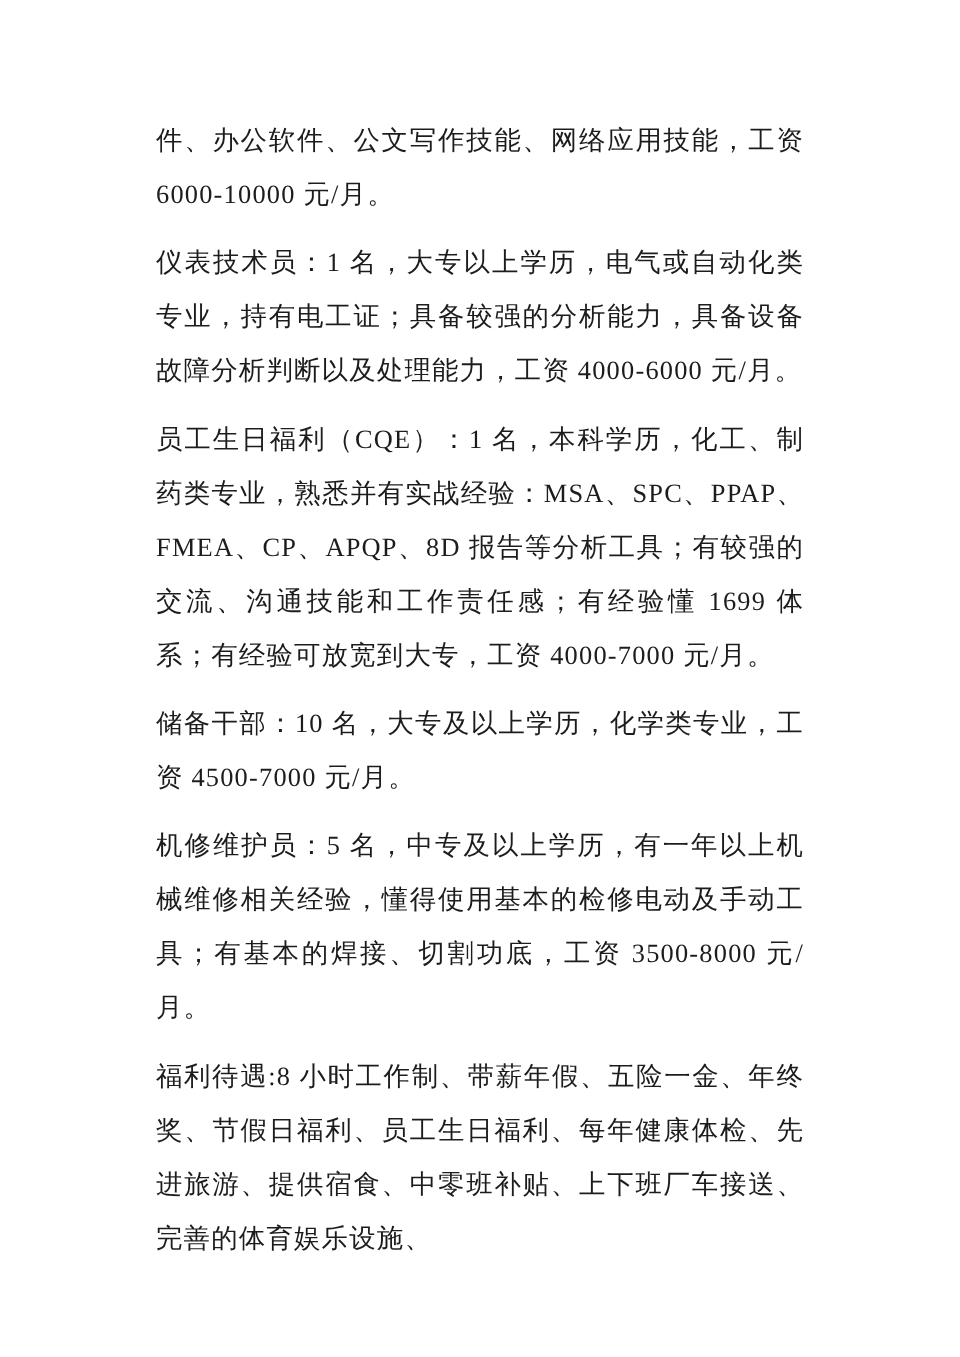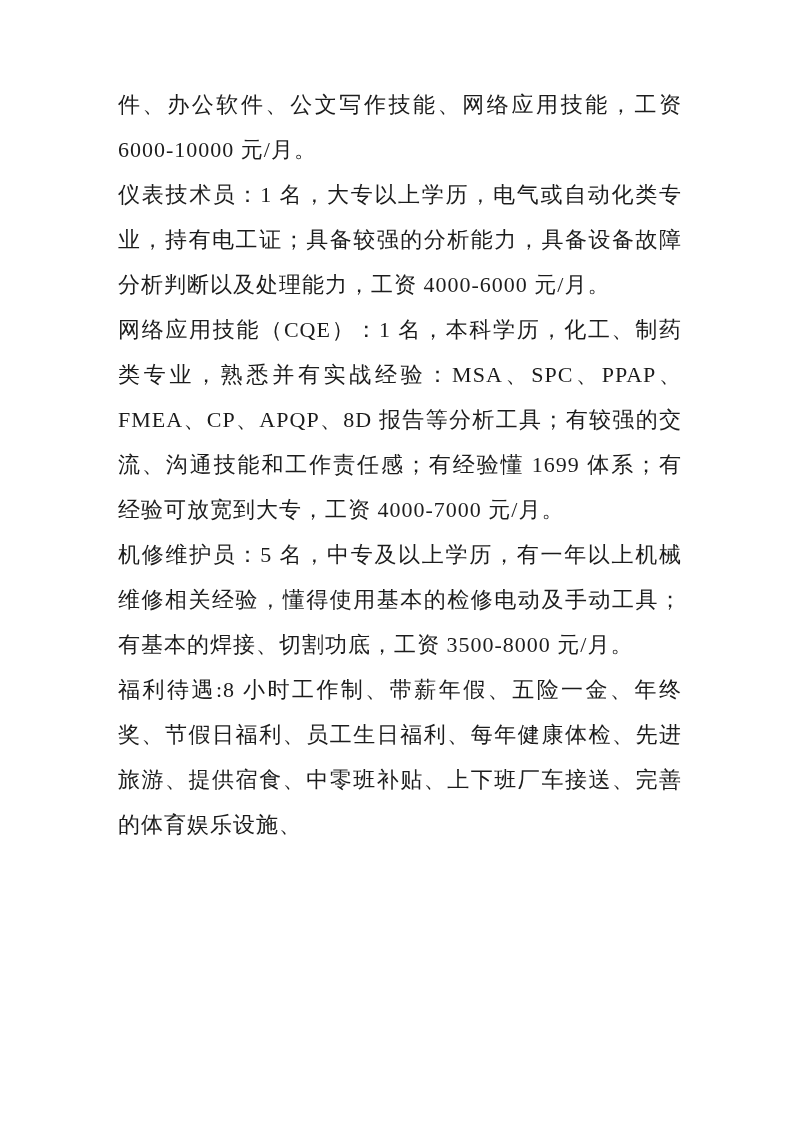--- a/index.html
+++ b/index.html
@@ -21,39 +21,40 @@
     width: 564px;
     font-family: "Liberation Serif", "DejaVu Serif", serif;
     font-size: 22px;
     line-height: 45px;
     color: #1c1c1c;
     text-align: justify;
     text-justify: inter-character;
     letter-spacing: 1px;
   }
   .para {
-    margin: 0;
+    margin: 12px;
     padding: 0;
   }
   .para .job-title {
     font-weight: normal;
   }
 </style>
 </head>
 <body>
 
 <div class="page">
   <div class="content">
 
     <p class="para"><span class="job-title"></span><span>件、办公软件、公文写作技能、网络应用技能，工资 6000-10000 元/月。</span></p>
 
     <p class="para"><span class="job-title">仪表技术员：</span><span>1 名，大专以上学历，电气或自动化类专业，持有电工证；具备较强的分析能力，具备设备故障分析判断以及处理能力，工资 4000-6000 元/月。</span></p>
 
-    <p class="para"><span class="job-title">网络应用技能（CQE）：</span><span>1 名，本科学历，化工、制药类专业，熟悉并有实战经验：MSA、SPC、PPAP、FMEA、CP、APQP、8D 报告等分析工具；有较强的交流、沟通技能和工作责任感；有经验懂 1699 体系；有经验可放宽到大专，工资 4000-7000 元/月。</span></p>
+    <p class="para"><span class="job-title">员工生日福利（CQE）：</span><span>1 名，本科学历，化工、制药类专业，熟悉并有实战经验：MSA、SPC、PPAP、FMEA、CP、APQP、8D 报告等分析工具；有较强的交流、沟通技能和工作责任感；有经验懂 1699 体系；有经验可放宽到大专，工资 4000-7000 元/月。</span></p>
 
+    <p class="para"><span class="job-title">储备干部：</span><span>10 名，大专及以上学历，化学类专业，工资 4500-7000 元/月。</span></p>
 
 
     <p class="para"><span class="job-title">机修维护员：</span><span>5 名，中专及以上学历，有一年以上机械维修相关经验，懂得使用基本的检修电动及手动工具；有基本的焊接、切割功底，工资 3500-8000 元/月。</span></p>
 
     <p class="para"><span class="job-title"></span><span>福利待遇:8 小时工作制、带薪年假、五险一金、年终奖、节假日福利、员工生日福利、每年健康体检、先进旅游、提供宿食、中零班补贴、上下班厂车接送、完善的体育娱乐设施、</span></p>
 
   </div>
 </div>
 
 </body></html>

